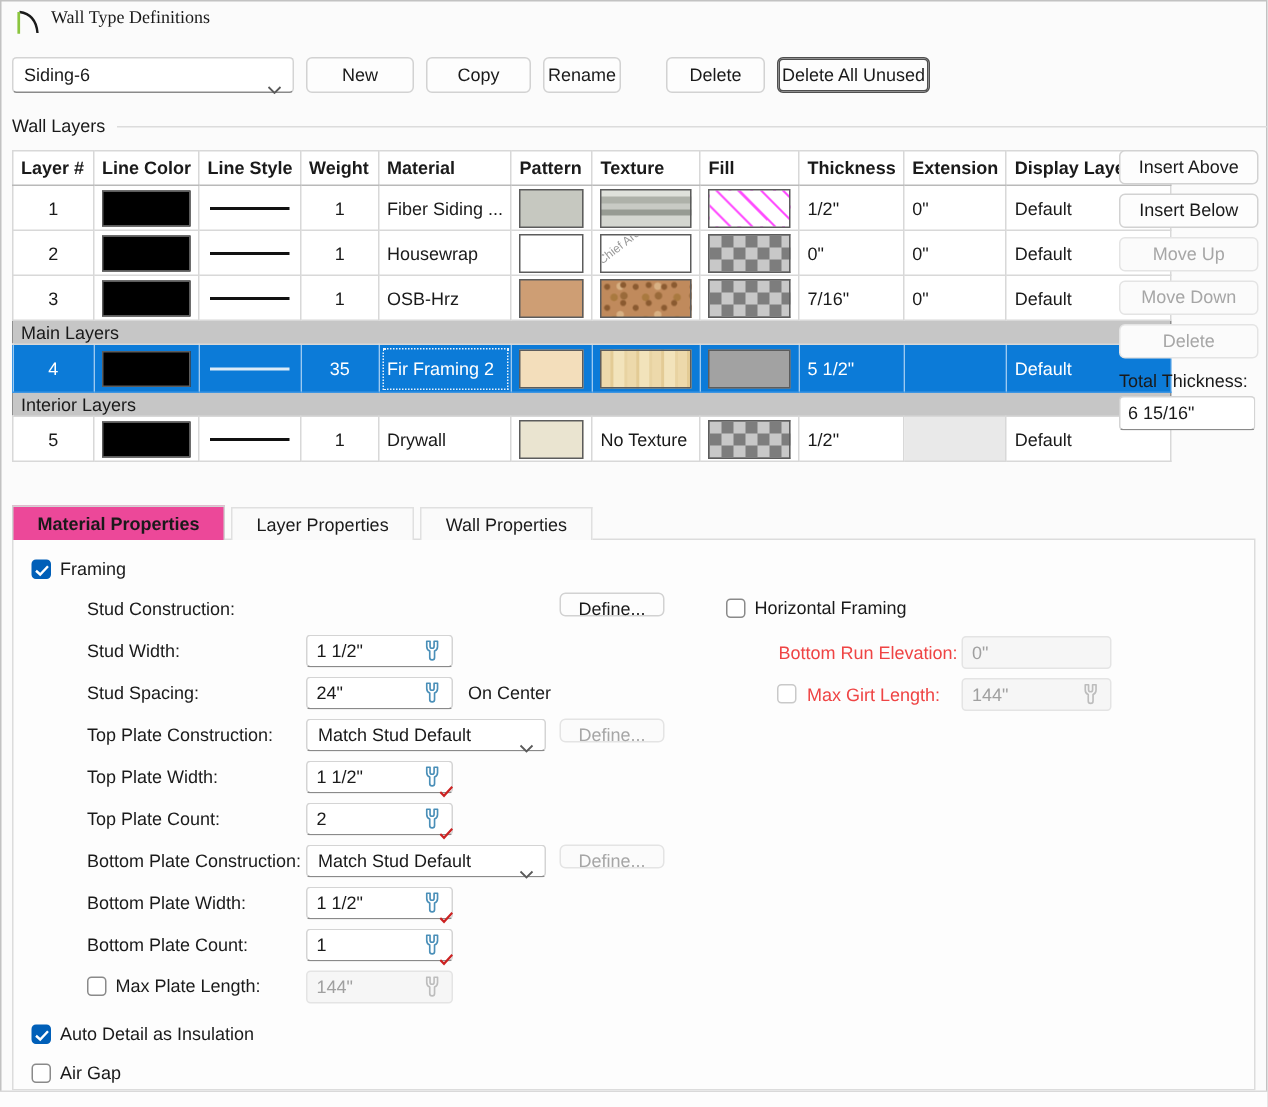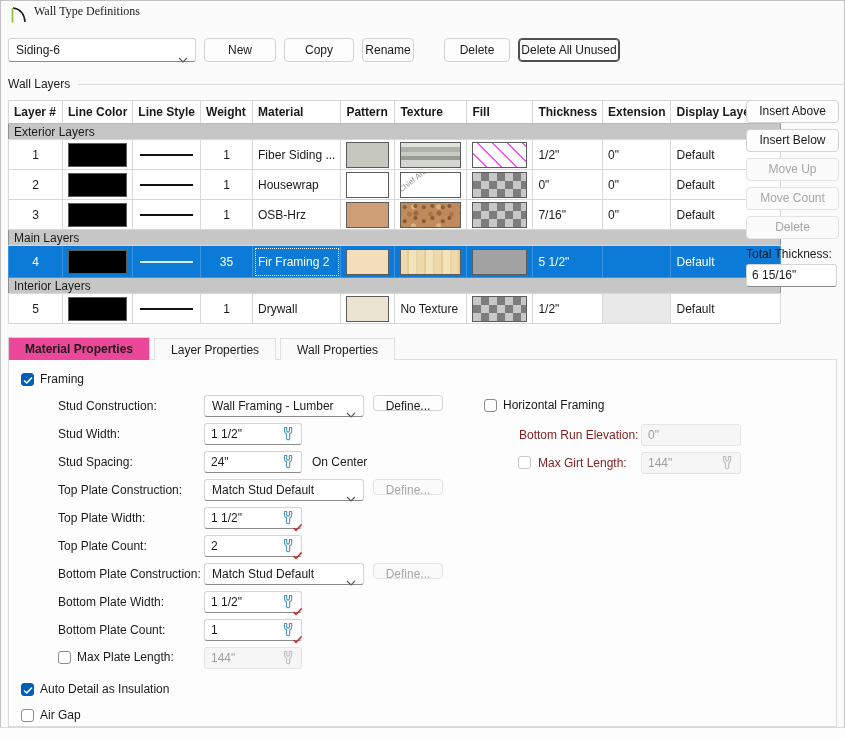--- a/index.html
+++ b/index.html
@@ -127,21 +127,21 @@
   }
   .spin .wrench{position:absolute;right:5px;top:2px;width:16px;height:16px;color:#4a8fb8;}
   .spin .redcheck{position:absolute;right:-1px;top:10px;}
   .spin.dis,.inbox.dis{background:#f6f6f6;border-color:#e4e4e4;color:#a0a0a0;}
   .spin.dis .wrench{color:#bdbdbd;}
   .inbox{
     position:absolute;height:22px;background:#fff;border:1px solid #d4d4d4;
     border-radius:3px;box-sizing:border-box;line-height:20px;padding-left:6px;
   }
   .suffix{position:absolute;line-height:22px;white-space:nowrap;}
-  .graytext{color:#7f1d1d;}
+  .graytext{color:#ef4444;}
   .define{width:70px;height:16px;line-height:20px;}
 </style>
 </head>
 <body>
 
 <div class="titlebar">
   <span class="app-icon">
     <svg width="18" height="18" viewBox="0 0 18 18">
       <path d="M3 2 Q14 3.5 15 16" stroke="#1a1a1a" stroke-width="1.6" fill="none"></path>
       <path d="M2.5 2 V16.5" stroke="#8bc53f" stroke-width="1.8" fill="none"></path>
@@ -188,23 +188,20 @@
     <th>Line Style</th>
     <th>Weight</th>
     <th>Material</th>
     <th>Pattern</th>
     <th>Texture</th>
     <th>Fill</th>
     <th>Thickness</th>
     <th>Extension</th>
     <th>Display Layer</th>
   </tr>
-  <tr class="band">
-    <td colspan="11">Exterior Layers</td>
-  </tr>
   <tr class="lrow">
     <td class="center">1</td>
     <td>
           <div class="swatch color-black"></div>
         </td>
     <td>
           <div class="line-sample"></div>
         </td>
     <td class="center">1</td>
     <td>Fiber Siding ...</td>
@@ -319,48 +316,40 @@
     <td class="dim"></td>
     <td>Default</td>
   </tr>
 </tbody>
   </table>
 
 <div class="side">
   <button class="btn sbtn" style="top:0;">Insert Above</button>
   <button class="btn sbtn" style="top:29px;">Insert Below</button>
   <button class="btn sbtn disabled" style="top:58px;">Move Up</button>
-  <button class="btn sbtn disabled" style="top:87px;">Move Count</button>
+  <button class="btn sbtn disabled" style="top:87px;">Move Down</button>
   <button class="btn sbtn disabled" style="top:116px;">Delete</button>
   <span class="total-label">Total Thickness:</span>
   <div class="total-box">6 15/16"</div>
 </div>
 
 <div class="tabbar">
   <span class="tab active">Material Properties</span><span class="tab">Layer Properties</span><span class="tab">Wall Properties</span>
 </div>
 
 <div class="panel">
 
   <span class="cb checked" style="left:12px;top:13px;">
     <svg width="10" height="9" viewBox="0 0 10 9">
         <path d="M1 4.5 L3.8 7 L9 1.5" stroke="#fff" stroke-width="1.6" fill="none"></path>
       </svg>
   </span>
   <span class="cb-label" style="left:31px;top:12px;">Framing</span>
 
   <span class="flabel" style="top:35px;">Stud Construction:</span>
-  <div class="combo fcombo" style="left:195px;top:35px;width:160px;">
-    <span>Wall Framing - Lumber</span>
-    <span class="chev">
-      <svg width="10" height="6" viewBox="0 0 10 6">
-          <path d="M1 1 L5 5 L9 1" stroke="#5a5a5a" stroke-width="1.2" fill="none"></path>
-        </svg>
-    </span>
-  </div>
   <button class="btn define" style="left:364px;top:35px;position:absolute;">Define...</button>
 
   <span class="flabel" style="top:63px;">Stud Width:</span>
   <div class="spin" style="top:63px;">
     <span>1 1/2"</span>
     <span class="wrench">
       <svg width="15" height="15" viewBox="0 0 14 15">
           <path d="M4 1.5 V5 a3.2 3.2 0 0 0 2 3 v4.3 a1.6 1.6 0 0 0 3.2 0 V8 a3.2 3.2 0 0 0 2 -3 V1.5 H8.9 V4.8 a1.35 1.35 0 0 1 -2.7 0 V1.5 Z" stroke="currentColor" stroke-width="1.1" fill="none" stroke-linejoin="round"></path>
         </svg>
     </span>

